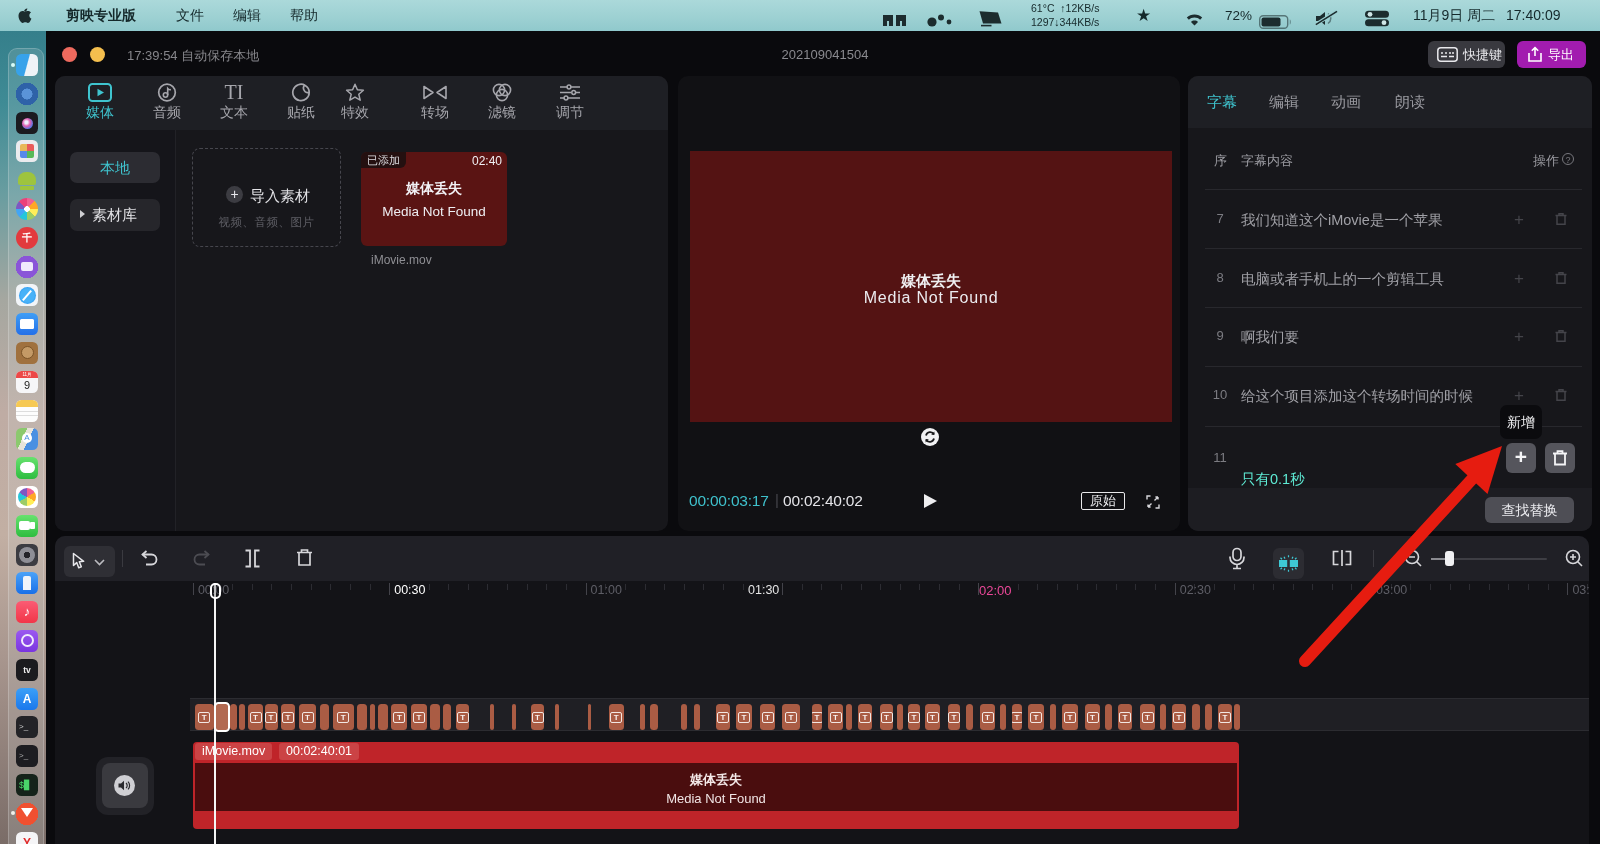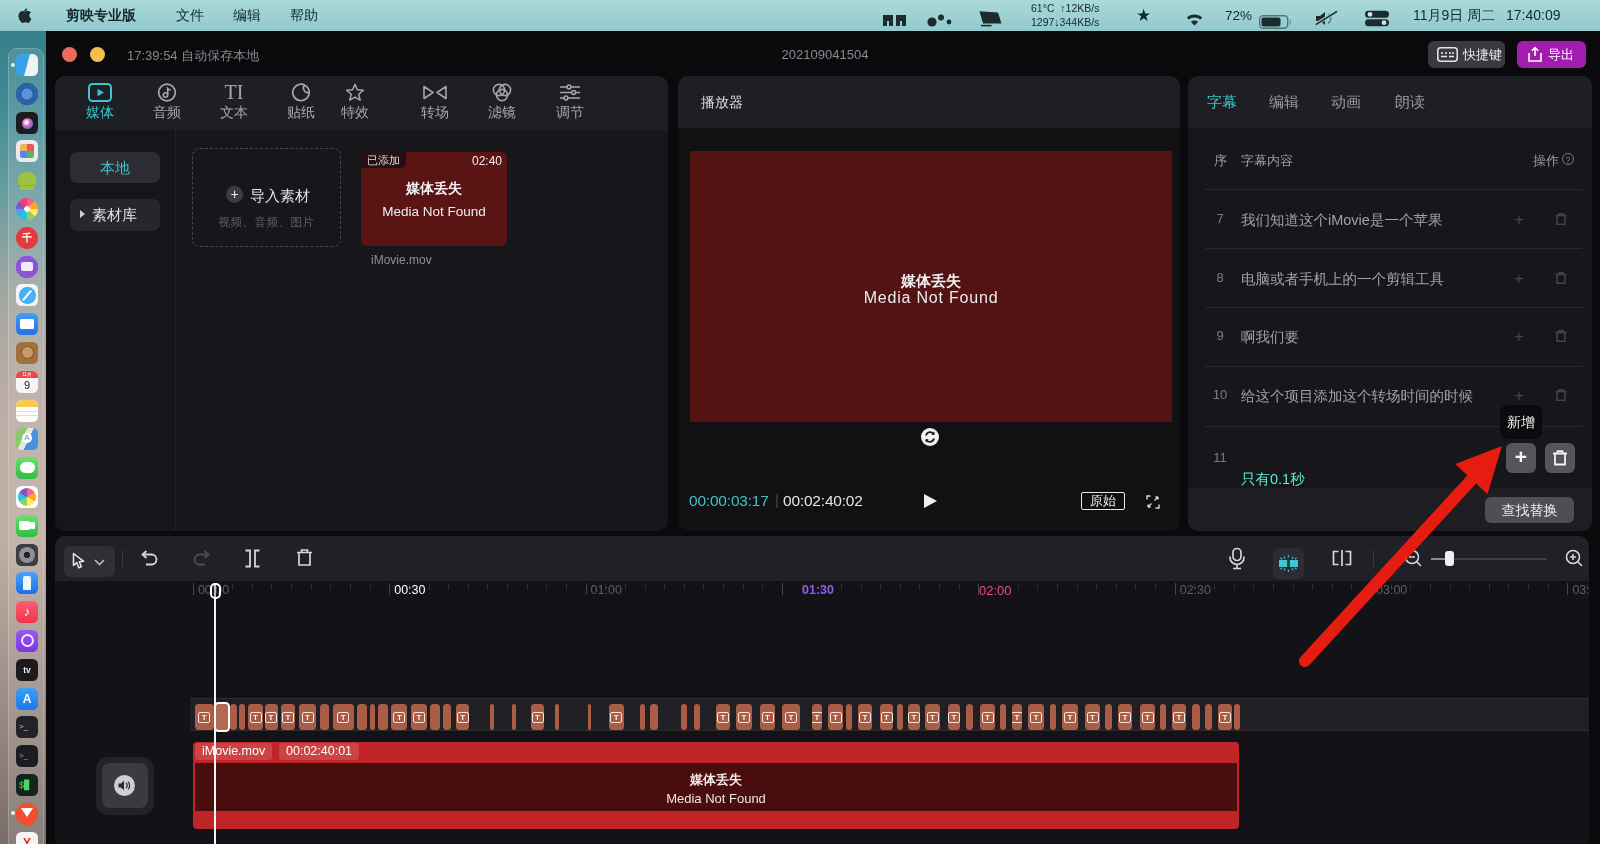--- a/index.html
+++ b/index.html
@@ -282,21 +282,20 @@
     </div>
     <div id="clipCard">
       <div style="position:absolute;left:0;top:0;padding:0 6px;height:16px;background:rgba(15,15,15,0.72);border-radius:6px 0 6px 0;color:#dcdce0;font-size:11px;line-height:16px;">已添加</div>
       <div style="position:absolute;right:5px;top:2px;color:#f0f0f4;font-size:12px;">02:40</div>
       <div style="position:absolute;left:0;top:28px;width:100%;text-align:center;color:#f2f2f6;font-size:14px;font-weight:bold;">媒体丢失</div>
       <div style="position:absolute;left:0;top:52px;width:100%;text-align:center;color:#eeeef2;font-size:13.5px;">Media Not Found</div>
     </div>
     <div style="position:absolute;left:316px;top:177px;font-size:12px;color:#8f8f94;">iMovie.mov</div>
   </div>
   <div class="panel" id="pplayer">
-    <div class="hdr">播放器</div>
     <div id="video">
       <div style="position:absolute;left:0;top:121px;width:100%;text-align:center;color:#f0f0f2;font-size:15px;font-weight:bold;">媒体丢失</div>
       <div style="position:absolute;left:0;top:138px;width:100%;text-align:center;color:#ececf0;font-size:16px;letter-spacing:0.8px;">Media Not Found</div>
     </div>
     <div style="position:absolute;left:243px;top:352px;width:18px;height:18px;border-radius:50%;background:#f2f2f4;">
       <svg style="position:absolute;left:2px;top:2px;" width="14" height="14" viewBox="0 0 14 14">
           <path d="M3 5.5a4.3 4.3 0 0 1 8-1M11 8.5a4.3 4.3 0 0 1-8 1" fill="none" stroke="#1a1a1c" stroke-width="1.8"></path>
           <path d="M11.4 1.6v3.2H8.2zM2.6 12.4V9.2h3.2z" fill="#1a1a1c"></path>
         </svg>
     </div>
@@ -481,21 +480,21 @@
       <div style="position:absolute;left:1414.2px;top:48px;width:1px;height:6px;background:#2c2c32;"></div>
       <div style="position:absolute;left:1433.8px;top:48px;width:1px;height:6px;background:#2c2c32;"></div>
       <div style="position:absolute;left:1453.4px;top:48px;width:1px;height:6px;background:#2c2c32;"></div>
       <div style="position:absolute;left:1473.1px;top:48px;width:1px;height:6px;background:#2c2c32;"></div>
       <div style="position:absolute;left:1492.7px;top:48px;width:1px;height:6px;background:#2c2c32;"></div>
       <div style="position:absolute;left:1512.3px;top:47px;width:1px;height:12px;background:#43434a;"></div>
       <div style="position:absolute;left:1532.0px;top:48px;width:1px;height:6px;background:#2c2c32;"></div>
       <div style="position:absolute;left:142.9px;top:47px;font-size:12.5px;color:#5e5e66;">00:00</div>
       <div style="position:absolute;left:339.2px;top:47px;font-size:12.5px;color:#ffffff;">00:30</div>
       <div style="position:absolute;left:535.6px;top:47px;font-size:12.5px;color:#5e5e66;">01:00</div>
-      <div style="position:absolute;left:747px;top:47px;font-size:12.5px;color:#8b5cf6;font-weight:bold;">01:30</div>
+      <div style="position:absolute;left:693px;top:47px;font-size:12.5px;color:#e5e5e5;">01:30</div>
       <div style="position:absolute;left:924px;top:47px;font-size:13px;color:#ec4899;">02:00</div>
       <div style="position:absolute;left:1124.7px;top:47px;font-size:12.5px;color:#5e5e66;">02:30</div>
       <div style="position:absolute;left:1321.0px;top:47px;font-size:12.5px;color:#5e5e66;">03:00</div>
       <div style="position:absolute;left:1517.4px;top:47px;font-size:12.5px;color:#5e5e66;">03:</div>
     </div>
     <div id="lane">
       <div class="blk t" style="left:4.6px;width:19.4px;"></div>
       <div class="blk" style="left:40.4px;width:6.6px;"></div>
       <div class="blk" style="left:48.5px;width:6.5px;"></div>
       <div class="blk t" style="left:58px;width:15px;"></div>

